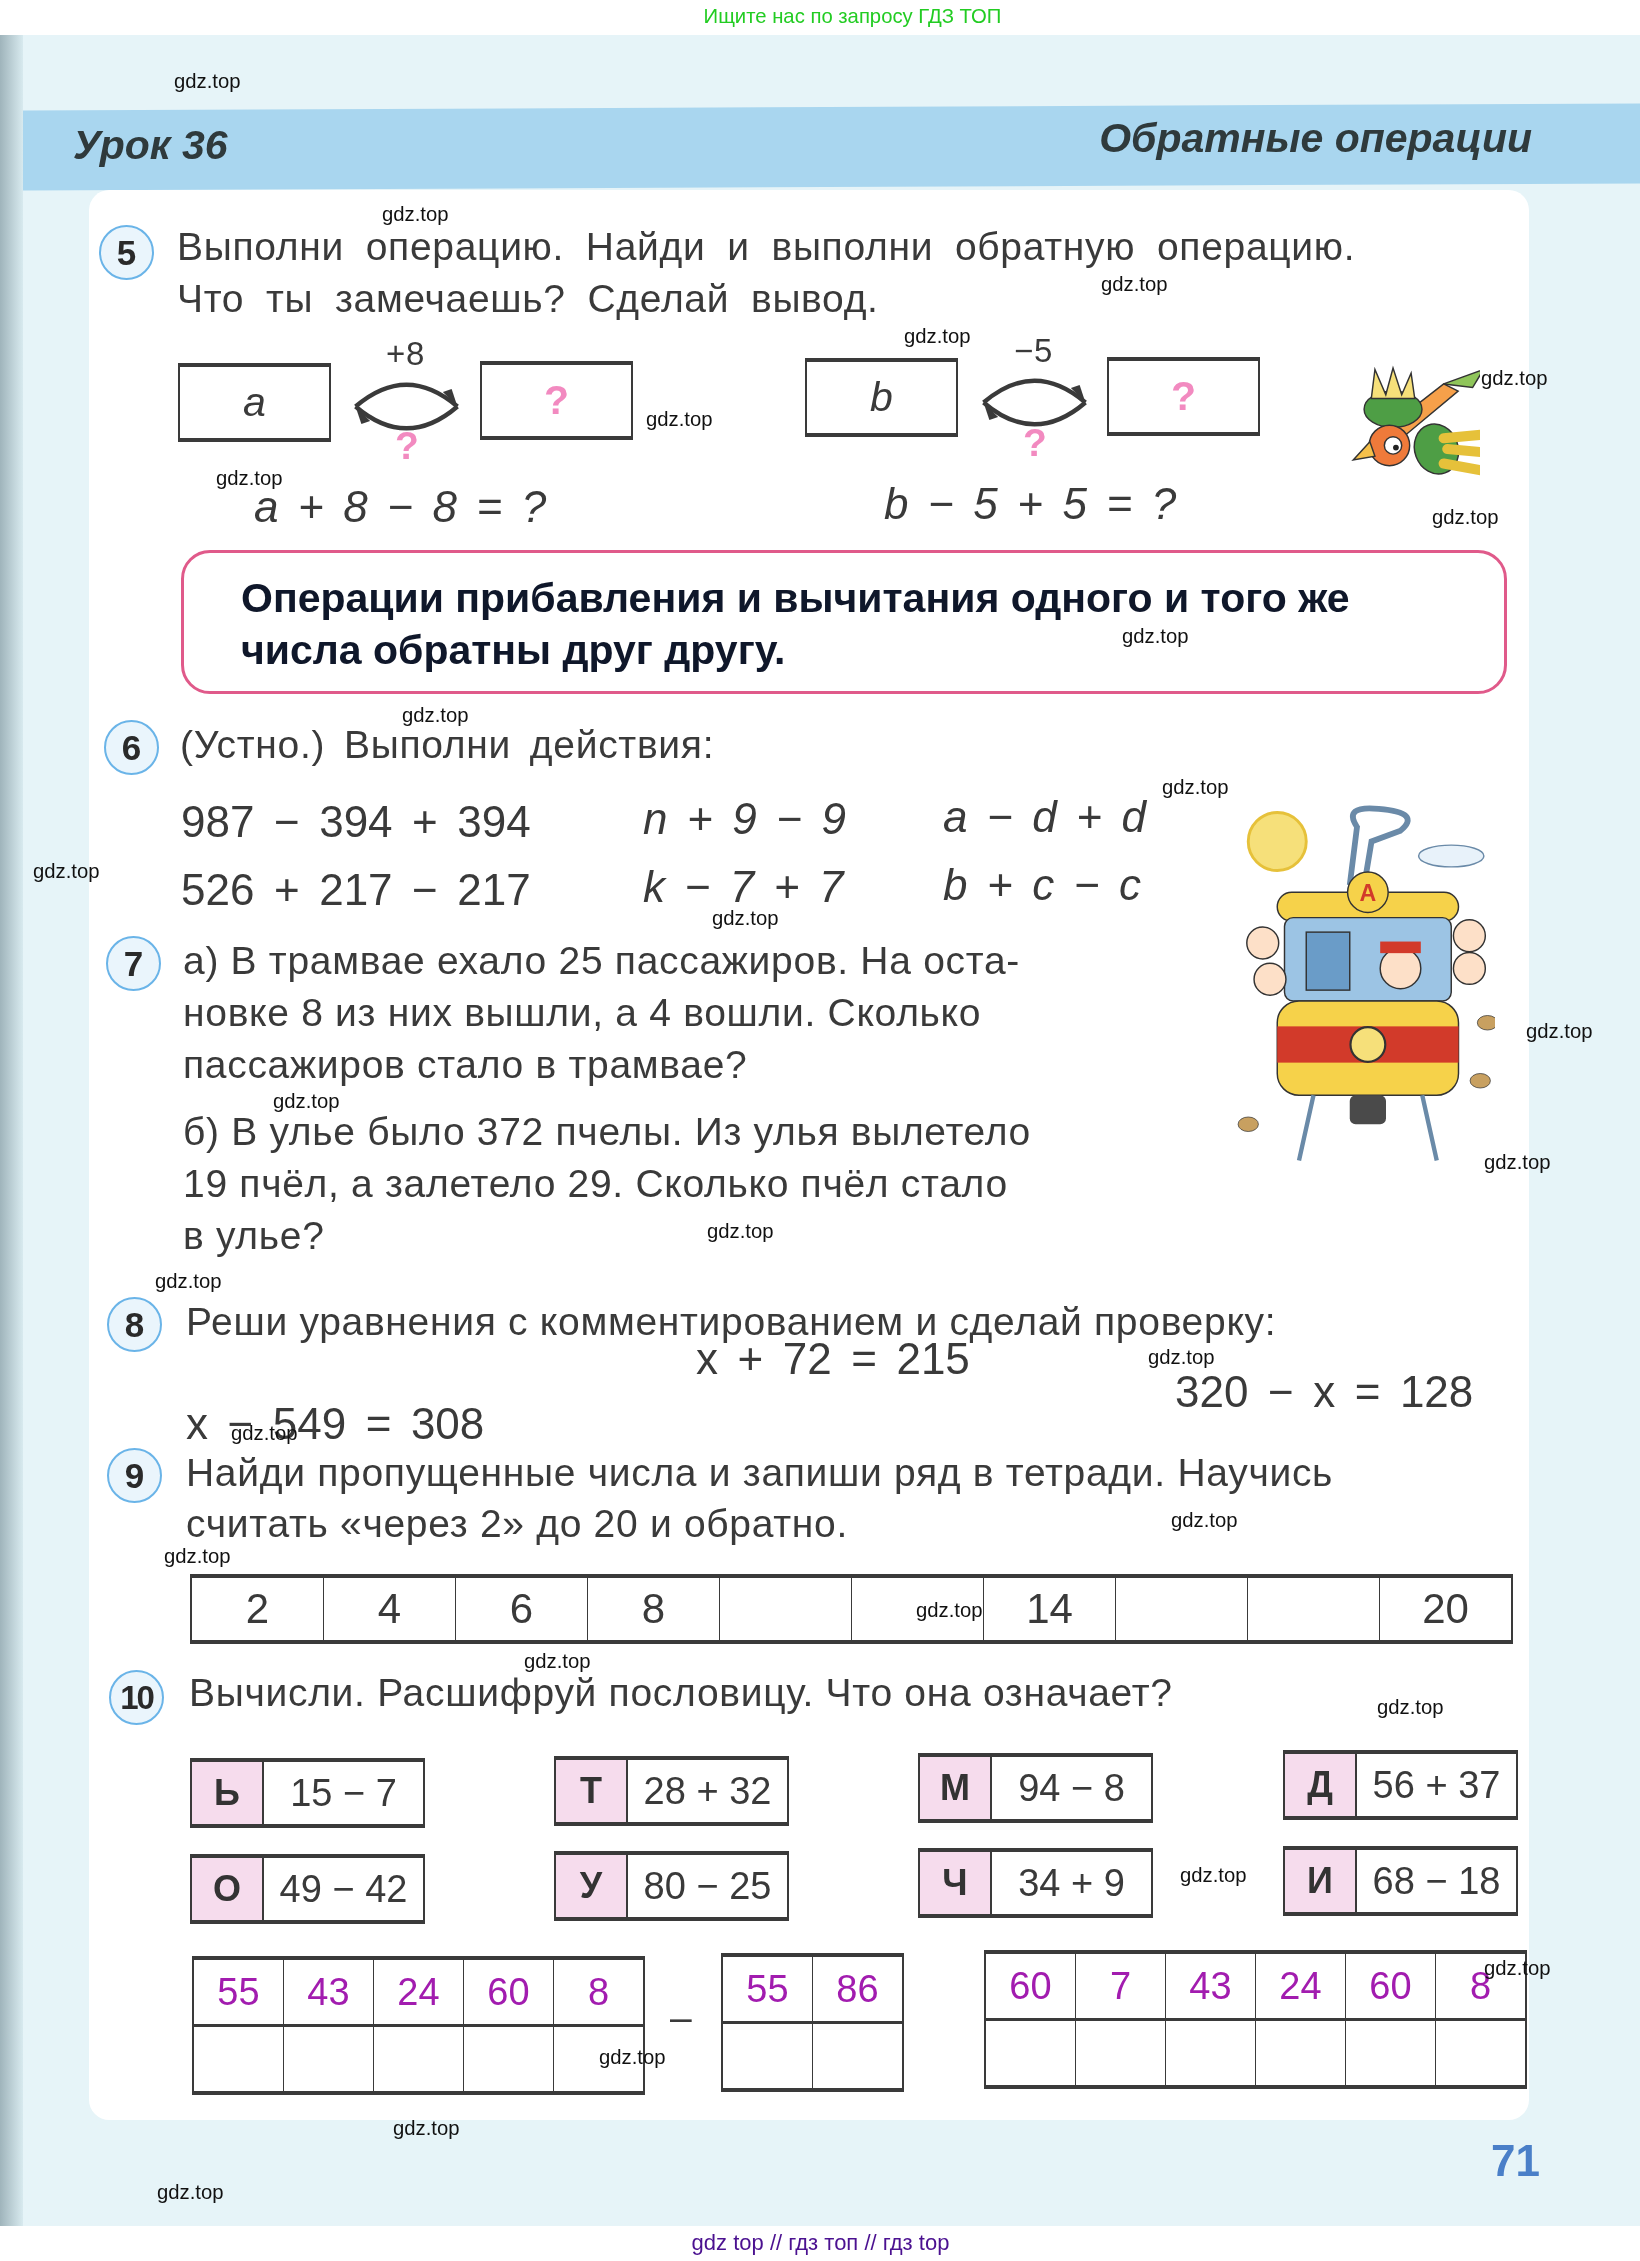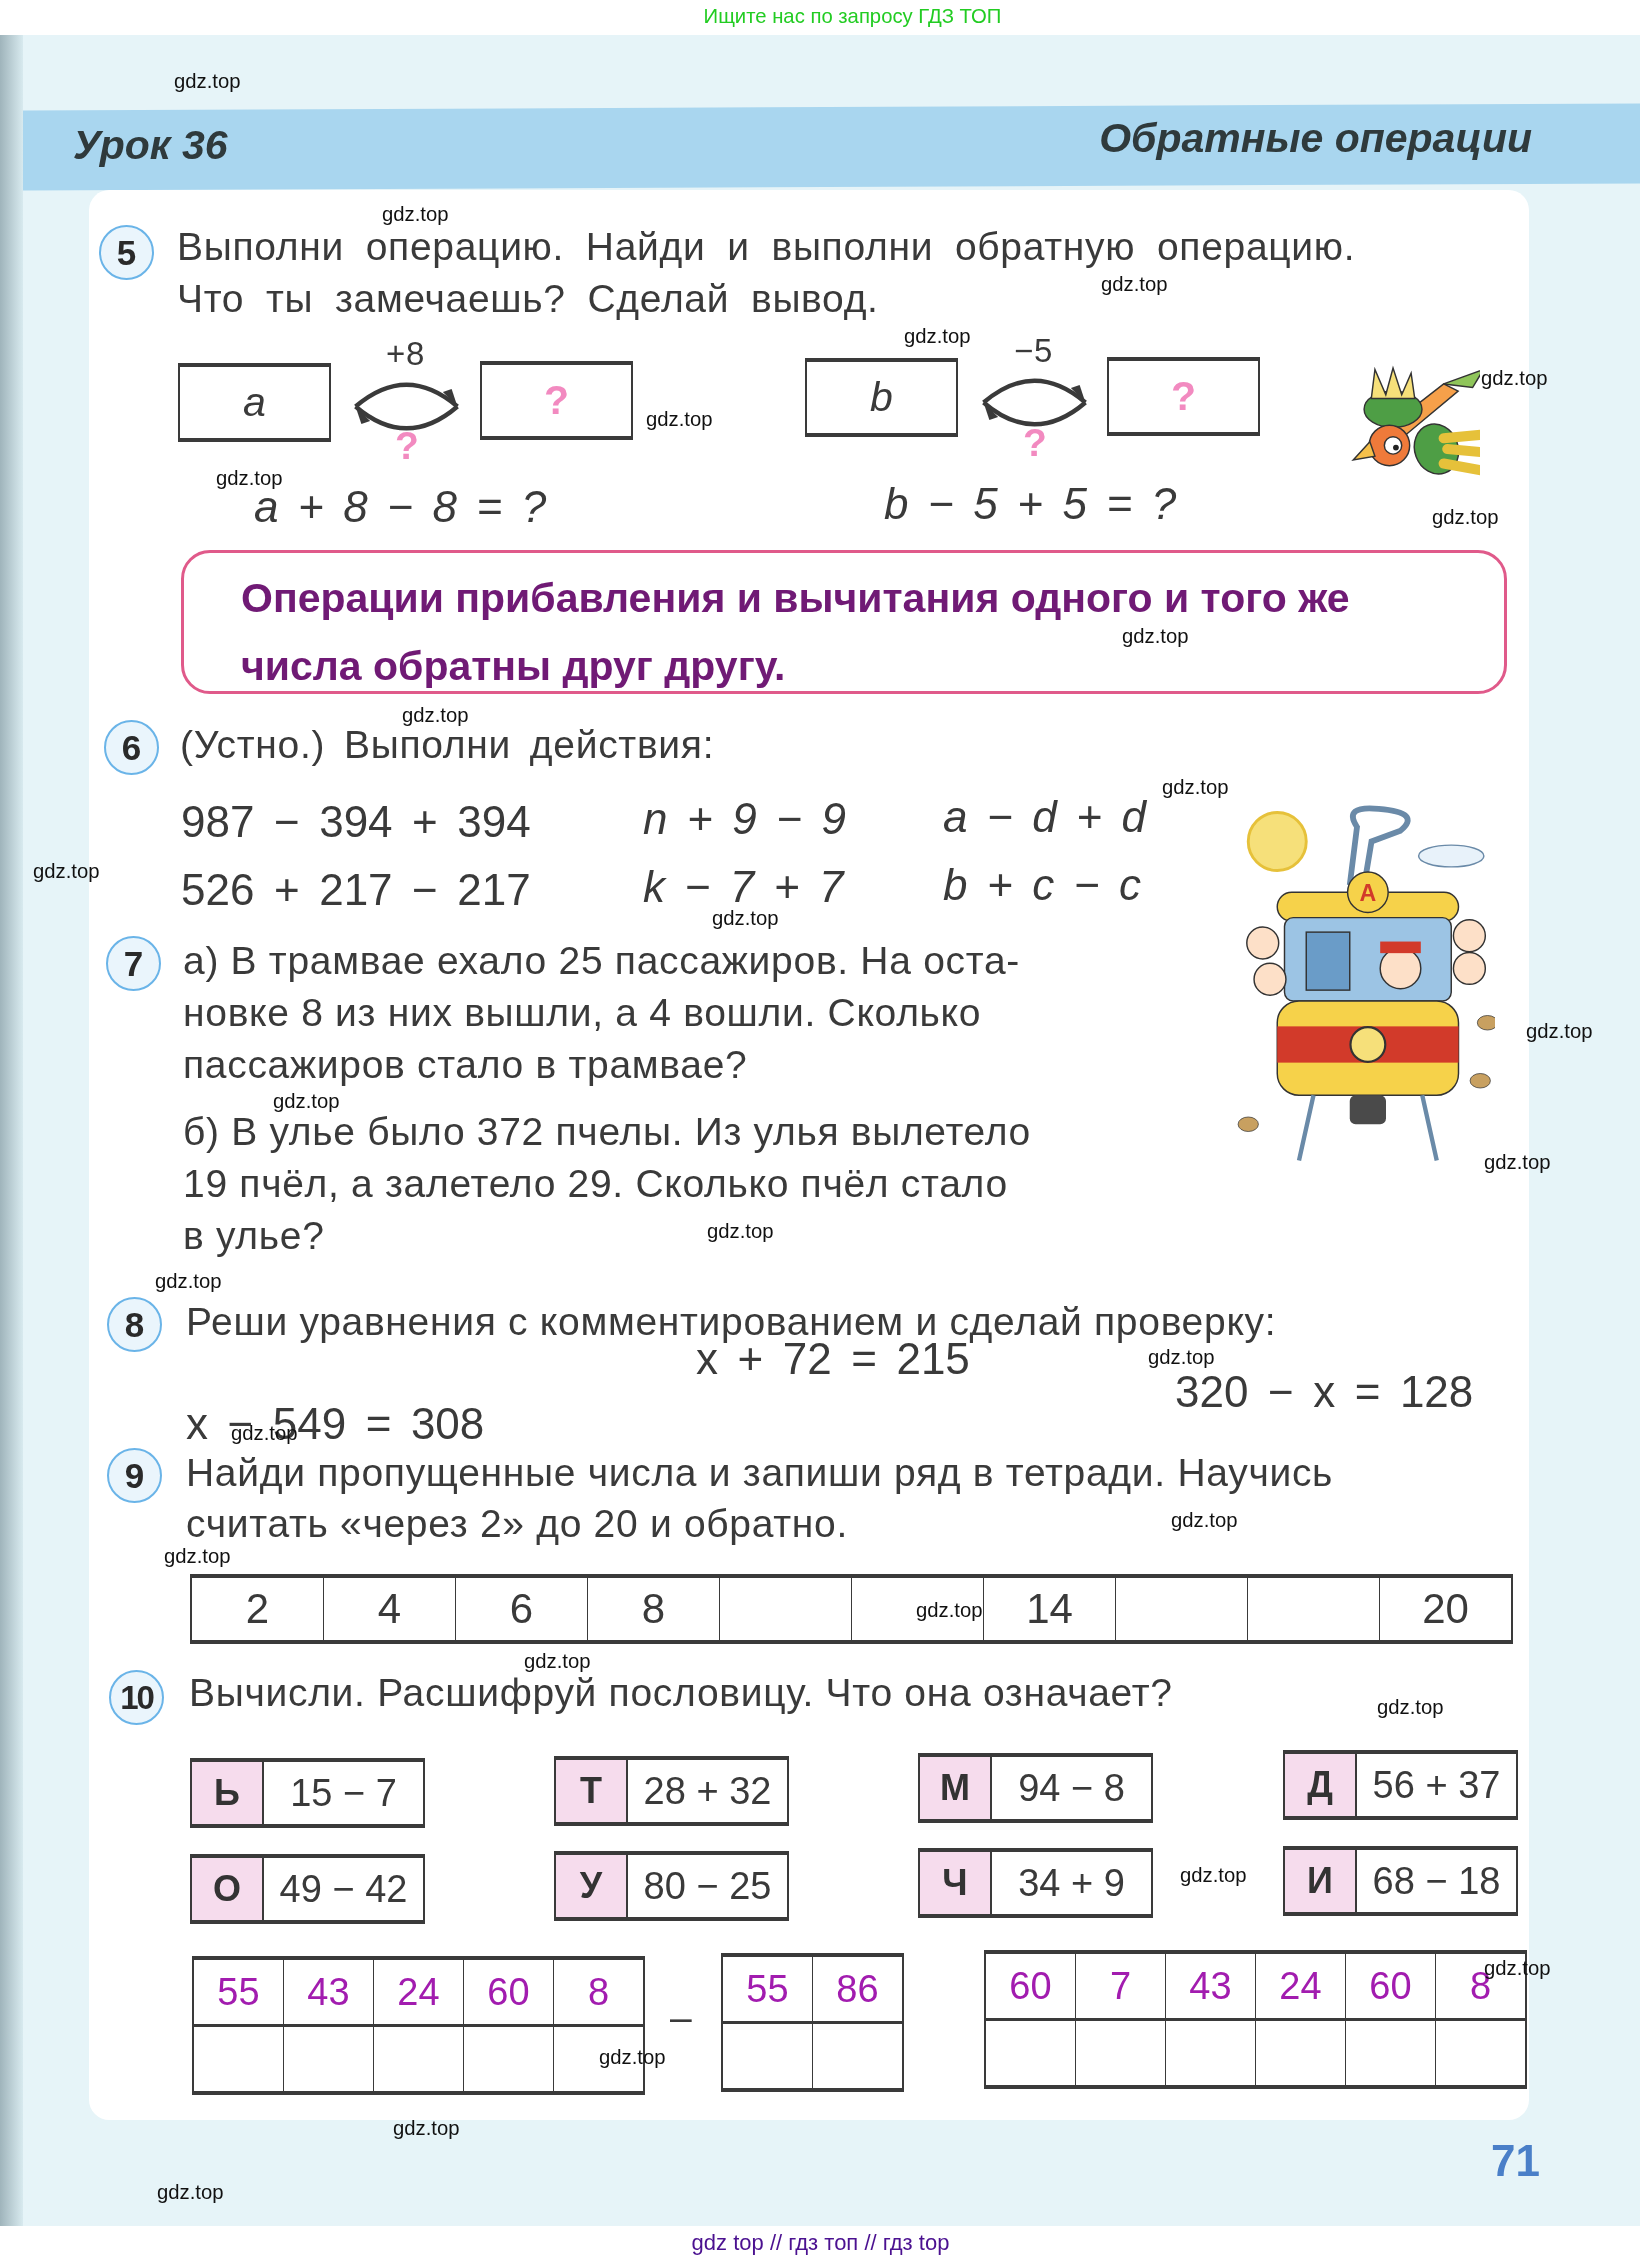--- a/index.html
+++ b/index.html
@@ -14,21 +14,21 @@
   .card { position:absolute; left:89px; top:190px; width:1440px; height:1930px; background:#ffffff; border-radius:20.3px; }
   .wm { position:absolute; font-size:20.3px; color:#111; font-family:"Liberation Sans", sans-serif; }
   .num { position:absolute; width:51px; height:51px; border:2.9px solid #6ab4e8; border-radius:50%; background:#eaf5fc; font-weight:bold; font-size:35px; text-align:center; line-height:51px; color:#2a2a2a; }
   .num.ten { font-size:33px; letter-spacing:-2.2px; }
   .txt { position:absolute; font-size:39px; color:#3a3a3a; letter-spacing:0.7px; white-space:nowrap; }
   .math { position:absolute; font-size:44px; color:#3a3a3a; white-space:nowrap; word-spacing:7.3px; }
   .box { position:absolute; border:2.2px solid #3a3a3a; border-top-width:4.4px; border-bottom-width:4.4px; background:#fff; text-align:center; font-size:41px; color:#3a3a3a; }
   .qm { color:#f28ac0; font-weight:bold; }
   .arrows { position:absolute; }
   .rule { position:absolute; left:181px; top:550px; width:1320px; height:138px; border:3.6px solid #e05a8a; border-radius:29px; background:#fff; }
-  .rule p { margin:0; position:absolute; left:57px; font-size:41px; font-weight:bold; color:#701a75; white-space:nowrap; }
+  .rule p { margin:0; position:absolute; left:57px; font-size:41px; font-weight:bold; color:#0f172a; white-space:nowrap; }
   .seq { position:absolute; left:190px; top:1574px; height:62px; display:flex; border:2.2px solid #3a3a3a; border-top-width:4.4px; border-bottom-width:4.4px; }
   .seq div { width:131px; border-right:1.5px solid #3a3a3a; font-size:42px; text-align:center; line-height:62px; color:#3a3a3a; }
   .seq div:last-child { border-right:none; }
   .code { position:absolute; width:231px; height:62px; display:flex; border:2.2px solid #3a3a3a; border-top-width:4.4px; border-bottom-width:4.4px; background:#fff; }
   .code .l { width:70px; background:#f6dced; border-right:2.2px solid #3a3a3a; font-weight:bold; font-size:36px; text-align:center; line-height:62px; color:#333; }
   .code .e { flex:1; font-size:38px; text-align:center; line-height:62px; color:#3a3a3a; }
   .grid { position:absolute; border:2.2px solid #3a3a3a; border-top-width:4.4px; border-bottom-width:4.4px; background:#fff; }
   .grid .row { display:flex; }
   .grid .row.top { border-bottom:3.6px solid #3a3a3a; }
   .grid .cell { width:89px; height:64px; border-right:1.5px solid #3a3a3a; text-align:center; font-size:38px; line-height:64px; color:#a21caf; }
@@ -89,21 +89,21 @@
   <ellipse cx="140" cy="130" rx="30" ry="35" fill="#4e9e45" stroke="#333" stroke-width="2" transform="rotate(-20 140 130)"></ellipse>
   <path d="M150 115 L205 110 M155 130 L210 135 M150 150 L205 160" stroke="#e6c13a" stroke-width="14" stroke-linecap="round"></path>
   <circle cx="75" cy="125" r="28" fill="#ef7a3a" stroke="#333" stroke-width="2"></circle>
   <circle cx="80" cy="125" r="12" fill="#fff" stroke="#333" stroke-width="2"></circle>
   <circle cx="84" cy="128" r="4" fill="#222"></circle>
   <path d="M48 120 L25 145 L55 140 Z" fill="#f6c04a" stroke="#333" stroke-width="2"></path>
 </svg>
 
 <div class="rule">
   <p style="top:22px;">Операции прибавления и вычитания одного и того же</p>
-  <p style="top:74px;margin-top:16px;">числа обратны друг другу.</p>
+  <p style="top:74px;">числа обратны друг другу.</p>
 </div>
 
 <div class="num" style="left:104px;top:720px;">6</div>
 <div class="txt" style="left:180px;top:723px;word-spacing:7.3px;">(Устно.) Выполни действия:</div>
 <div class="math" style="left:181px;top:797px;">987 − 394 + 394</div>
 <div class="math" style="left:643px;top:794px;font-style:italic;">n + 9 − 9</div>
 <div class="math" style="left:943px;top:792px;font-style:italic;">a − d + d</div>
 <div class="math" style="left:181px;top:865px;">526 + 217 − 217</div>
 <div class="math" style="left:643px;top:862px;font-style:italic;">k − 7 + 7</div>
 <div class="math" style="left:943px;top:860px;font-style:italic;">b + c − c</div>

